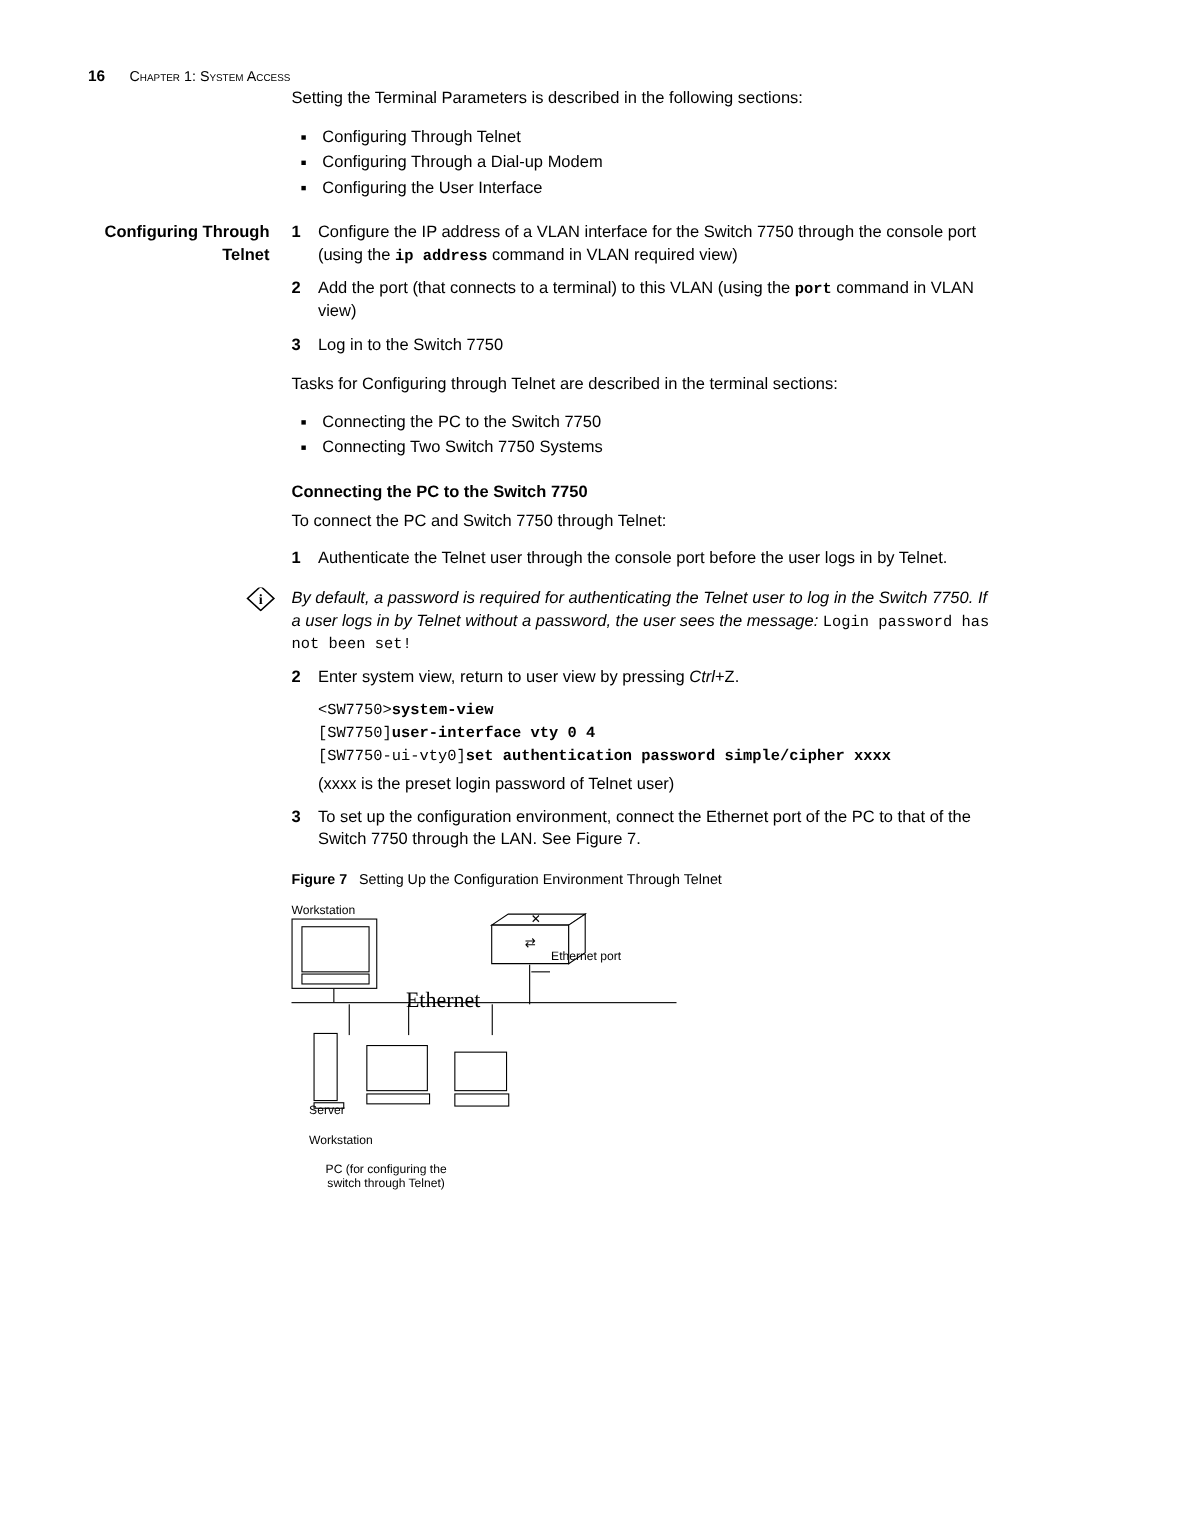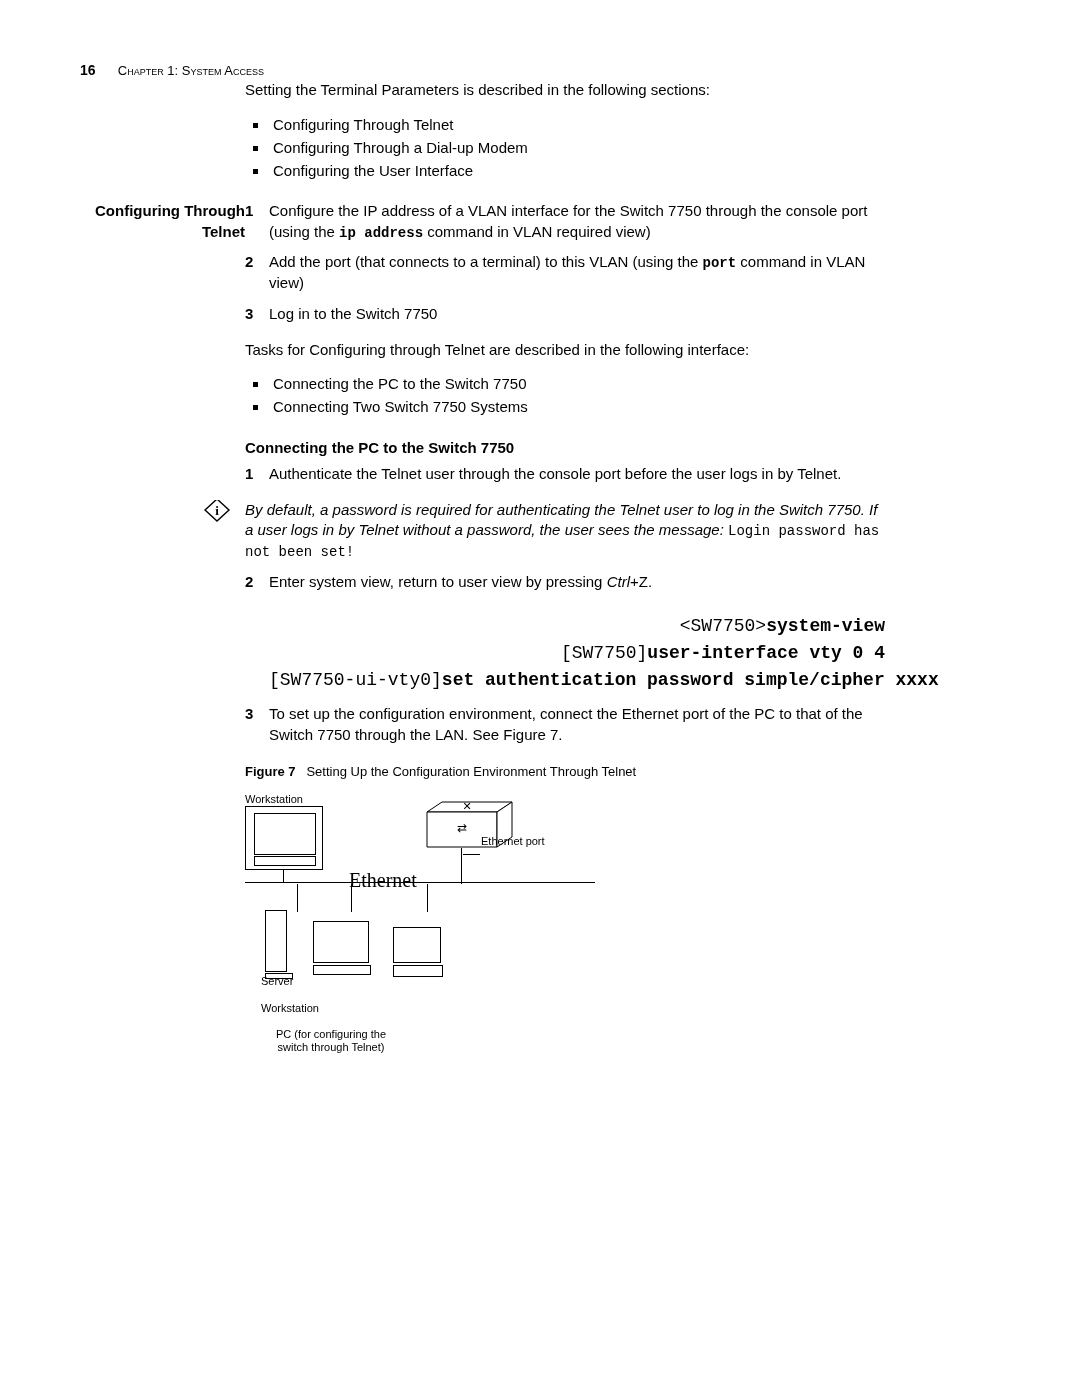--- a/index.html
+++ b/index.html
@@ -19,20 +19,21 @@
     font-weight: bold;
     font-size: 14px;
   }
   .chapter-title {
     font-size: 13px;
     font-variant: small-caps;
     margin-left: 18px;
   }
   .cols {
     display: flex;
+    gap: 20px;
   }
   .left {
     width: 165px;
     flex-shrink: 0;
     text-align: right;
     font-weight: bold;
     font-size: 15px;
   }
   .right {
     flex: 1;
@@ -49,21 +50,21 @@
     font-weight: bold;
   }
   .subhead { font-weight: bold; margin: 16px 0 6px 0; }
   .note-row { display: flex; gap: 14px; margin: 10px 0 10px -42px; }
   .note-icon {
     width: 28px; height: 22px; flex-shrink: 0;
   }
   .italic { font-style: italic; }
   .mono { font-family: "Courier New", monospace; font-size: 14px; }
   .bold { font-weight: bold; }
-  pre.code { font-family: "Courier New", monospace; font-size: 18px; margin: 21px 0 4px 0; white-space: pre; line-height: 1.5; text-align: right; }
+  pre.code { font-family: "Courier New", monospace; font-size: 14px; margin: 9px 0 4px 0; white-space: pre; line-height: 1.5; }
   .figcap { font-size: 13px; margin: 18px 0 12px 0; }
   .figcap b { font-weight: bold; }
   .figure {
     position: relative;
     width: 360px;
     height: 230px;
     font-size: 11px;
   }
   .figure .lbl { position: absolute; }
   .top-ws { left: 0; top: 0; }
@@ -117,27 +118,28 @@
   <div class="right">
     <ol>
       <li>
         <span>Configure the IP address of a VLAN interface for the Switch 7750 through the console port (using the </span><span class="mono bold">ip address</span><span> command in VLAN required view)</span>
       </li>
       <li>
         <span>Add the port (that connects to a terminal) to this VLAN (using the </span><span class="mono bold">port</span><span> command in VLAN view)</span>
       </li>
       <li>Log in to the Switch 7750</li>
     </ol>
-    <p>Tasks for Configuring through Telnet are described in the following interface:</p>
+    <p>Tasks for Configuring through Telnet are described in the terminal sections:</p>
     <ul class="square">
       <li>Connecting the PC to the Switch 7750</li>
       <li>Connecting Two Switch 7750 Systems</li>
     </ul>
 
     <div class="subhead">Connecting the PC to the Switch 7750</div>
+    <p>To connect the PC and Switch 7750 through Telnet:</p>
     <ol>
       <li>Authenticate the Telnet user through the console port before the user logs in by Telnet.</li>
     </ol>
 
     <div class="note-row">
       <div class="note-icon">
         <svg width="28" height="22" viewBox="0 0 28 22">
           <polygon points="2,10 14,21 26,10 14,-1" fill="none" stroke="#000" stroke-width="1.4"></polygon>
           <text x="14" y="15" text-anchor="middle" font-family="serif" font-weight="bold" font-size="13">i</text>
         </svg>
@@ -146,20 +148,21 @@
         <span>By default, a password is required for authenticating the Telnet user to log in the Switch 7750. If a user logs in by Telnet without a password, the user sees the message: </span><span class="mono" style="font-style:normal">Login password has not been set!</span>
       </div>
     </div>
 
     <ol start="2" style="counter-reset: step 1">
       <li>
         <span>Enter system view, return to user view by pressing </span><span class="italic">Ctrl</span><span>+Z.</span>
         <pre class="code"><span>&lt;SW7750&gt;</span><span class="bold">system-view</span>
 <span>[SW7750]</span><span class="bold">user-interface vty 0 4</span>
 <span>[SW7750-ui-vty0]</span><span class="bold">set authentication password simple/cipher xxxx</span></pre>
+        <div>(xxxx is the preset login password of Telnet user)</div>
       </li>
       <li>To set up the configuration environment, connect the Ethernet port of the PC to that of the Switch 7750 through the LAN. See Figure 7.</li>
     </ol>
 
     <div class="figcap">
       <b>Figure 7</b>&nbsp;&nbsp;&nbsp;<span>Setting Up the Configuration Environment Through Telnet</span>
     </div>
 
     <div class="figure">
       <div class="lbl top-ws">Workstation</div>

